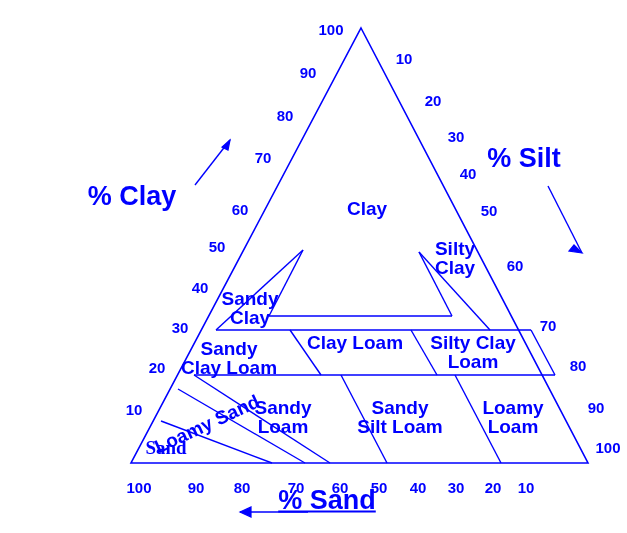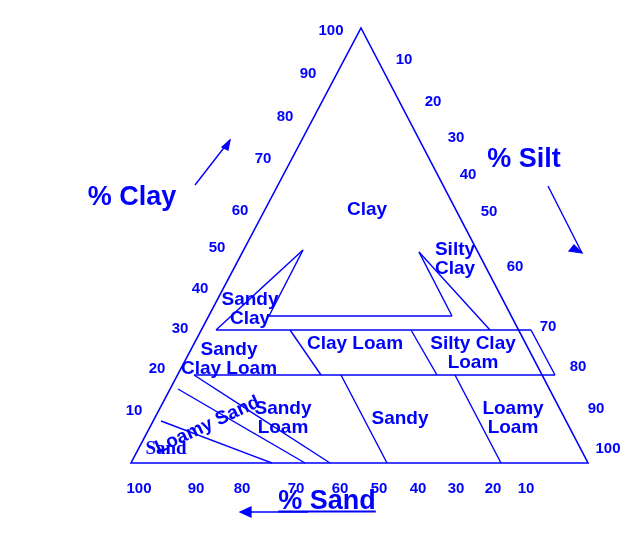--- a/index.html
+++ b/index.html
@@ -116,20 +116,21 @@
     <div class="lbl cls ctr" style="left: 229px; top: 358px;">
       <div>Sandy</div>
       <div>Clay Loam</div>
     </div>
     <div class="lbl cls ctr" style="left: 283px; top: 417px;">
       <div>Sandy</div>
       <div>Loam</div>
     </div>
     <div class="lbl cls ctr" style="left: 400px; top: 417px;">
       <div>Sandy</div>
+      <div>Silt Loam</div>
     </div>
     <div class="lbl cls ctr" style="left: 513px; top: 417px;">
       <div>Loamy</div>
       <div>Loam</div>
     </div>
     <div class="lbl cls ctr" style="left: 207px; top: 424px; transform: translate(-50%, -50%) rotate(-25deg);">
       <div>Loamy Sand</div>
     </div>
     <div class="lbl cls ctr" style="left: 166px; top: 447px; font-family: Liberation Serif, serif;">
       <div>Sand</div>

